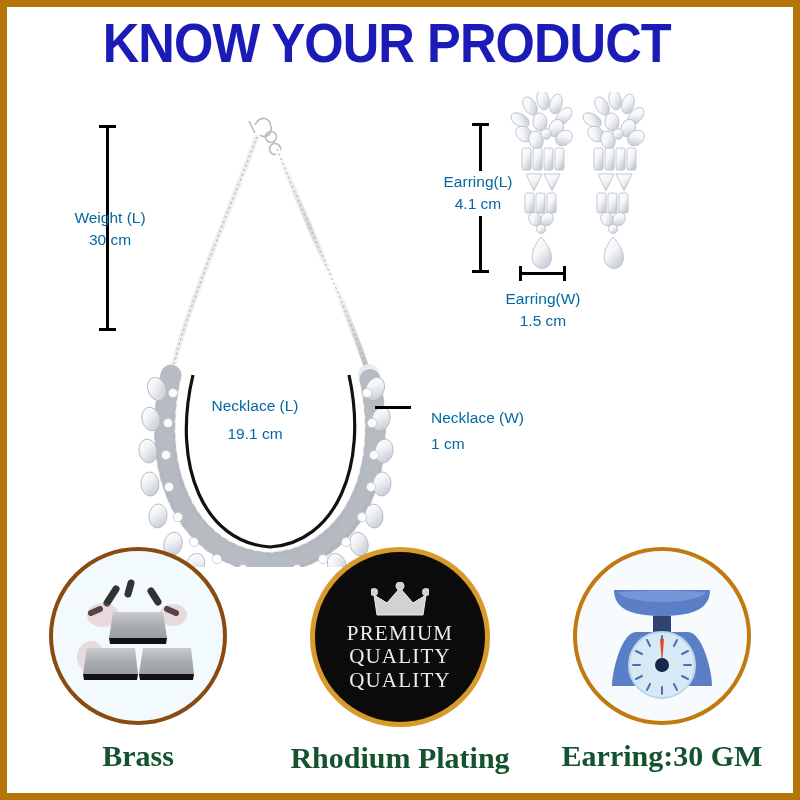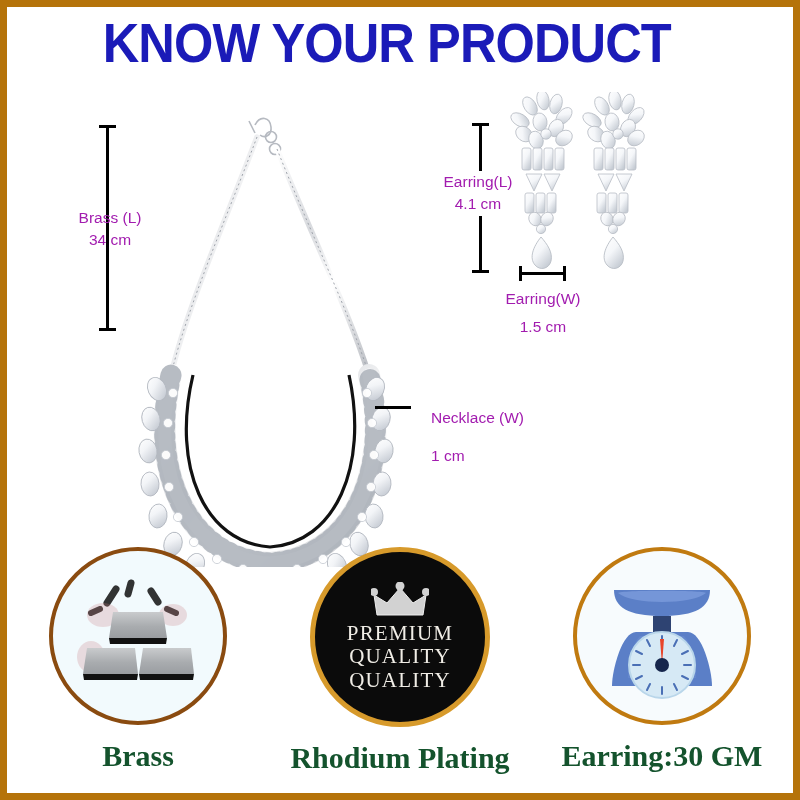--- a/index.html
+++ b/index.html
@@ -39,21 +39,21 @@
     color: #1B1BB8;
     transform: scaleX(0.92);
     white-space: nowrap;
   }
 
   
   .dim-label {
     position: absolute;
     font-family: "Liberation Sans", sans-serif;
     font-size: 15.5px;
-    color: #a21caf;
+    color: #0369a1;
     line-height: 1.45;
     white-space: nowrap;
   }
   .dim-label .v { font-weight: normal; display: block; }
   .dim-label.center { text-align: center; }
 
   
   .vrule {
     position: absolute;
     width: 3px;
@@ -318,41 +318,45 @@
 
         <path d="M39 145 C31 155, 27 166, 33 173 C38 179, 47 177, 49 169 C51 160, 45 152, 39 145 Z" fill="url(#estone)" stroke="#b8bdc5" stroke-width="0.9"></path>
       </g>
 
       <use href="#earring-shape" x="72" y="0"></use>
     </svg>
   </div>
 
   <div class="vrule" style="left:99px; top:118px; height:206px;"></div>
   <div class="dim-label center" style="left:60px; top:200px; width:86px;">
-    <span>Brass (L)</span>
-    <span class="v">34 cm</span>
-  </div>
-
+    <span>Weight (L)</span>
+    <span class="v">30 cm</span>
+  </div>
+
+  <div class="dim-label center" style="left:183px; top:388px; width:130px;">
+    <span>Necklace (L)</span>
+    <span class="v" style="margin-top:6px;">19.1 cm</span>
+  </div>
 
   <div class="tick" style="left:368px; top:399px; width:36px;"></div>
   <div class="dim-label" style="left:424px; top:400px;">
     <span>Necklace (W)</span>
-    <span class="v" style="margin-top:16px;">1 cm</span>
+    <span class="v" style="margin-top:4px;">1 cm</span>
   </div>
 
   <div class="vrule" style="left:472px; top:116px; height:150px;"></div>
   <div class="dim-label center" style="left:432px; top:164px; width:78px; background:#fff;">
     <span>Earring(L)</span>
     <span class="v">4.1 cm</span>
   </div>
 
   <div class="hrule" style="left:512px; top:265px; width:47px;"></div>
   <div class="dim-label center" style="left:484px; top:281px; width:104px;">
     <span>Earring(W)</span>
-    <span class="v" style="margin-top:6px;">1.5 cm</span>
+    <span class="v" style="margin-top:0;">1.5 cm</span>
   </div>
 
   <div class="badges">
 
     <div class="badge">
       <div class="badge-circle brass">
         <svg width="150" height="150" viewBox="0 0 150 150" xmlns="http://www.w3.org/2000/svg">
           <defs>
             <linearGradient id="ingot" x1="0" y1="0" x2="0" y2="1">
               <stop offset="0%" stop-color="#c9cbcd"></stop>

